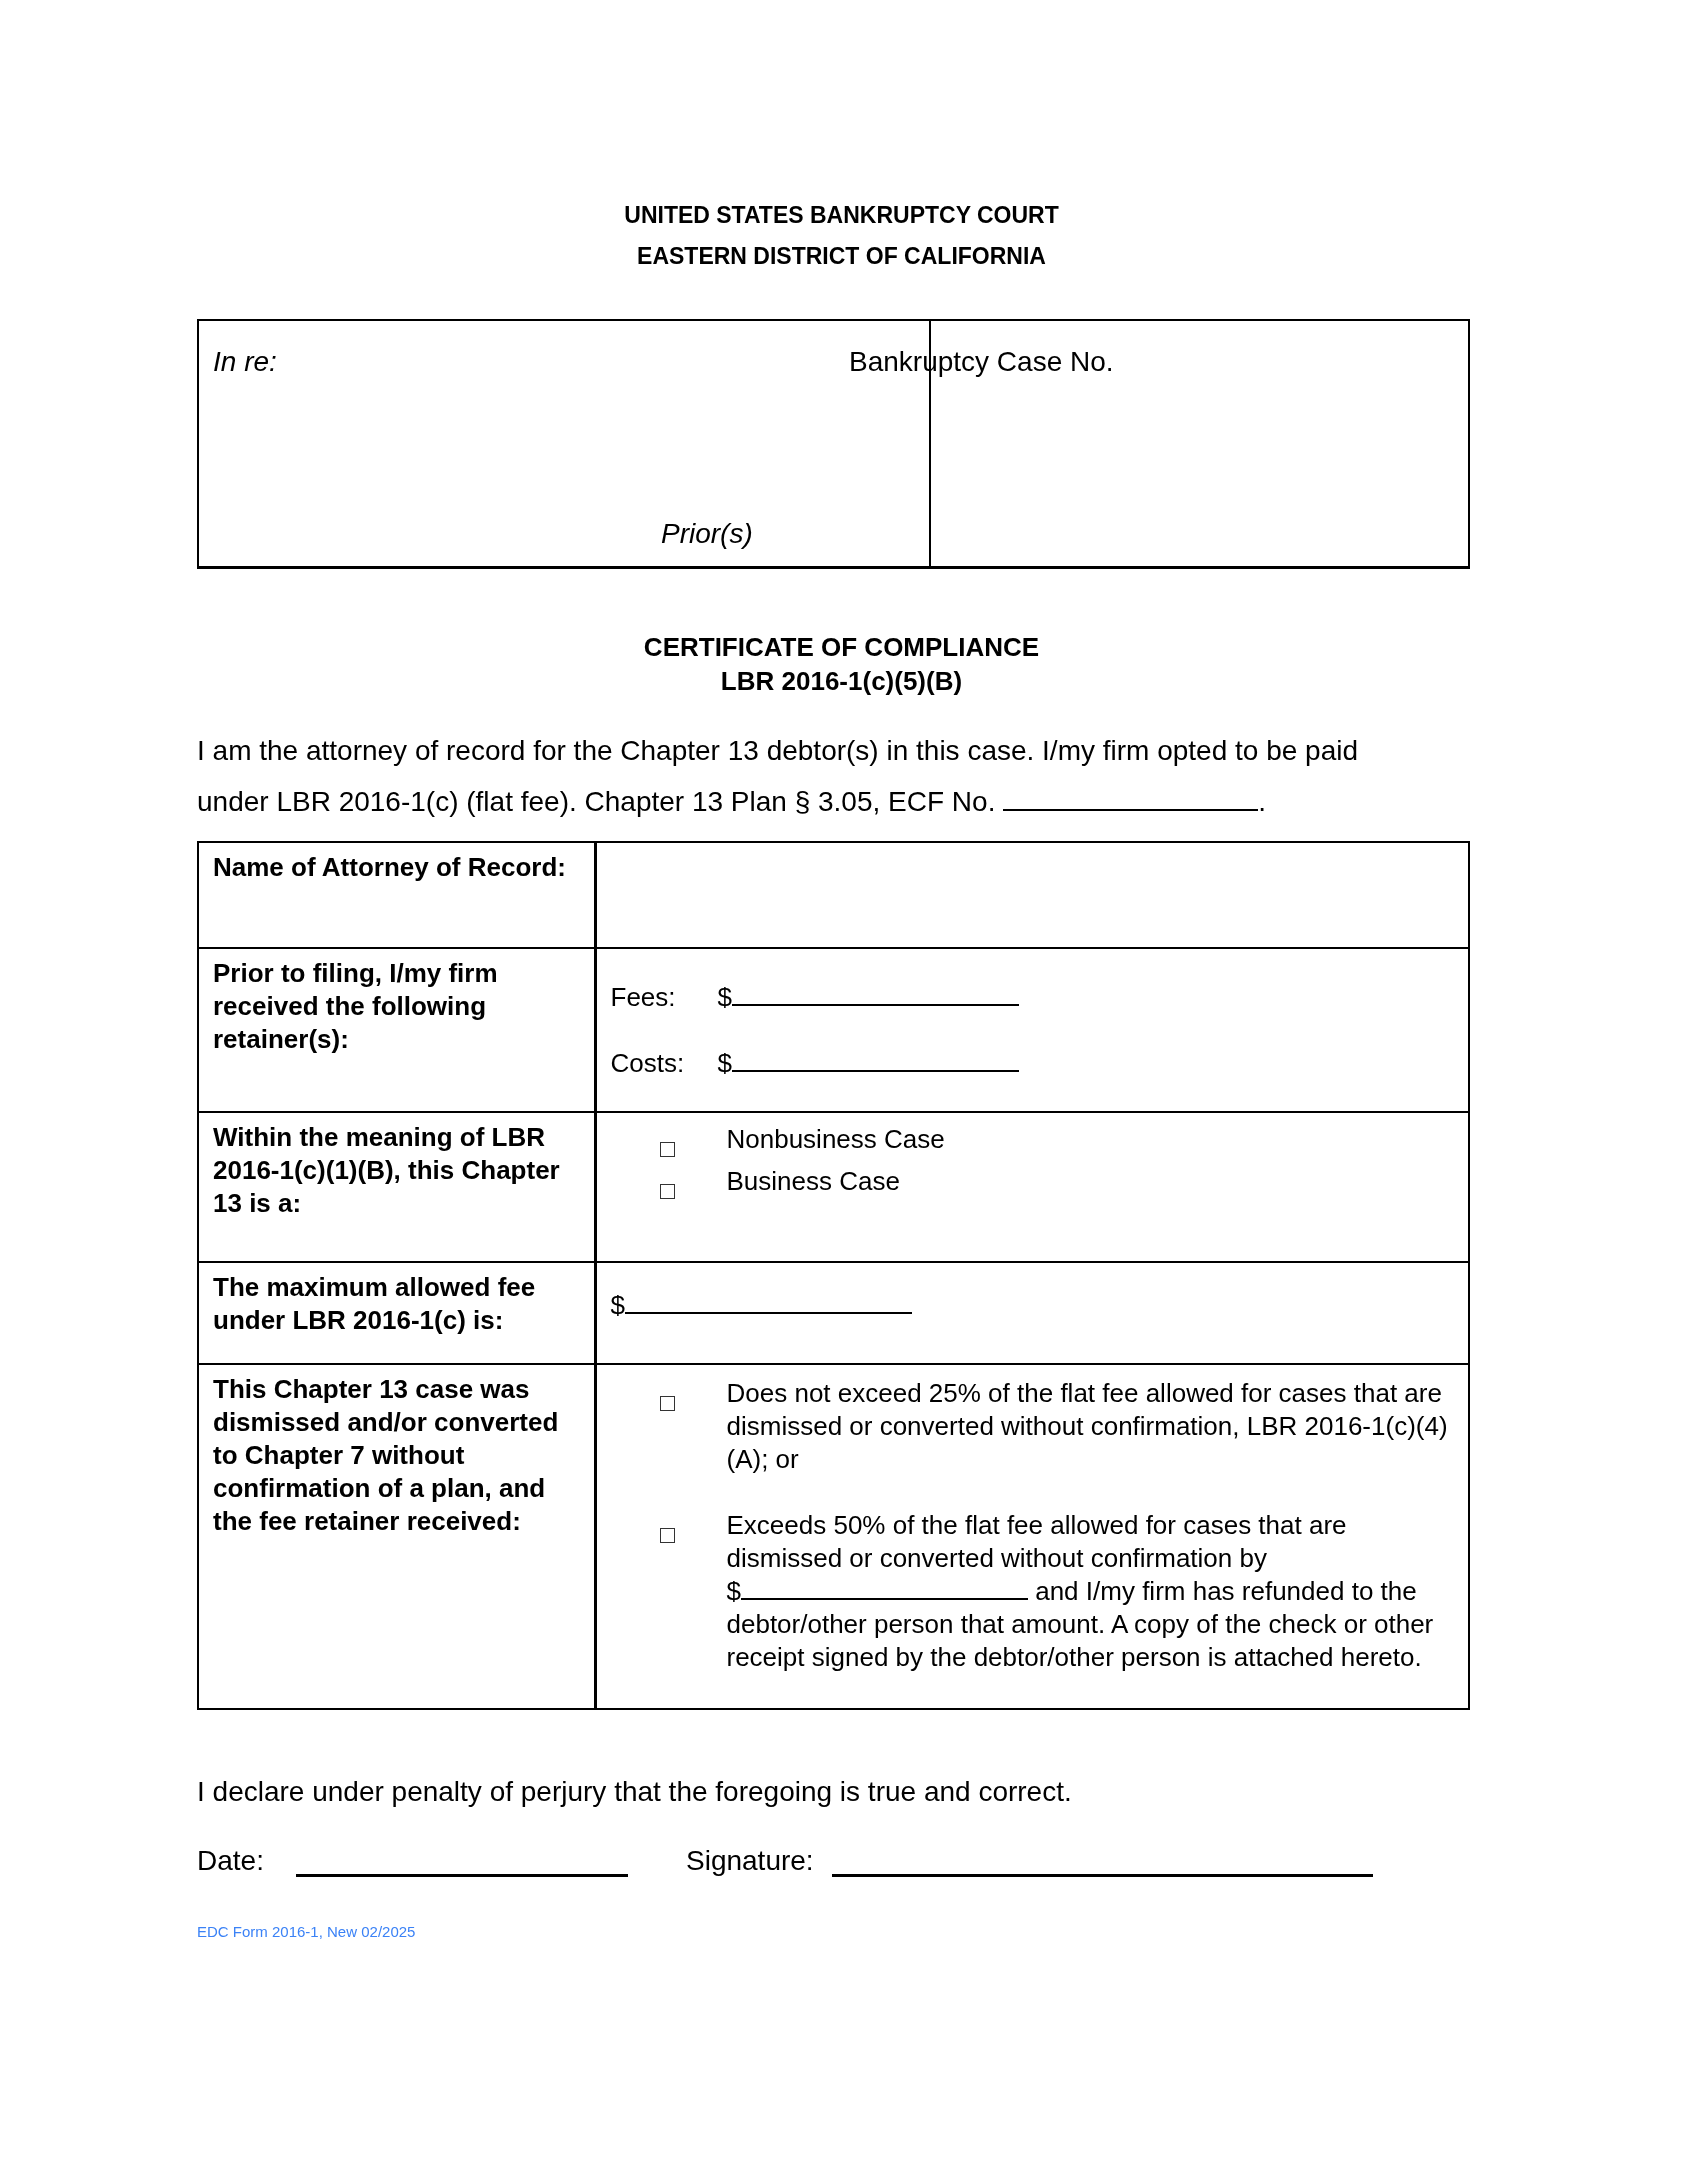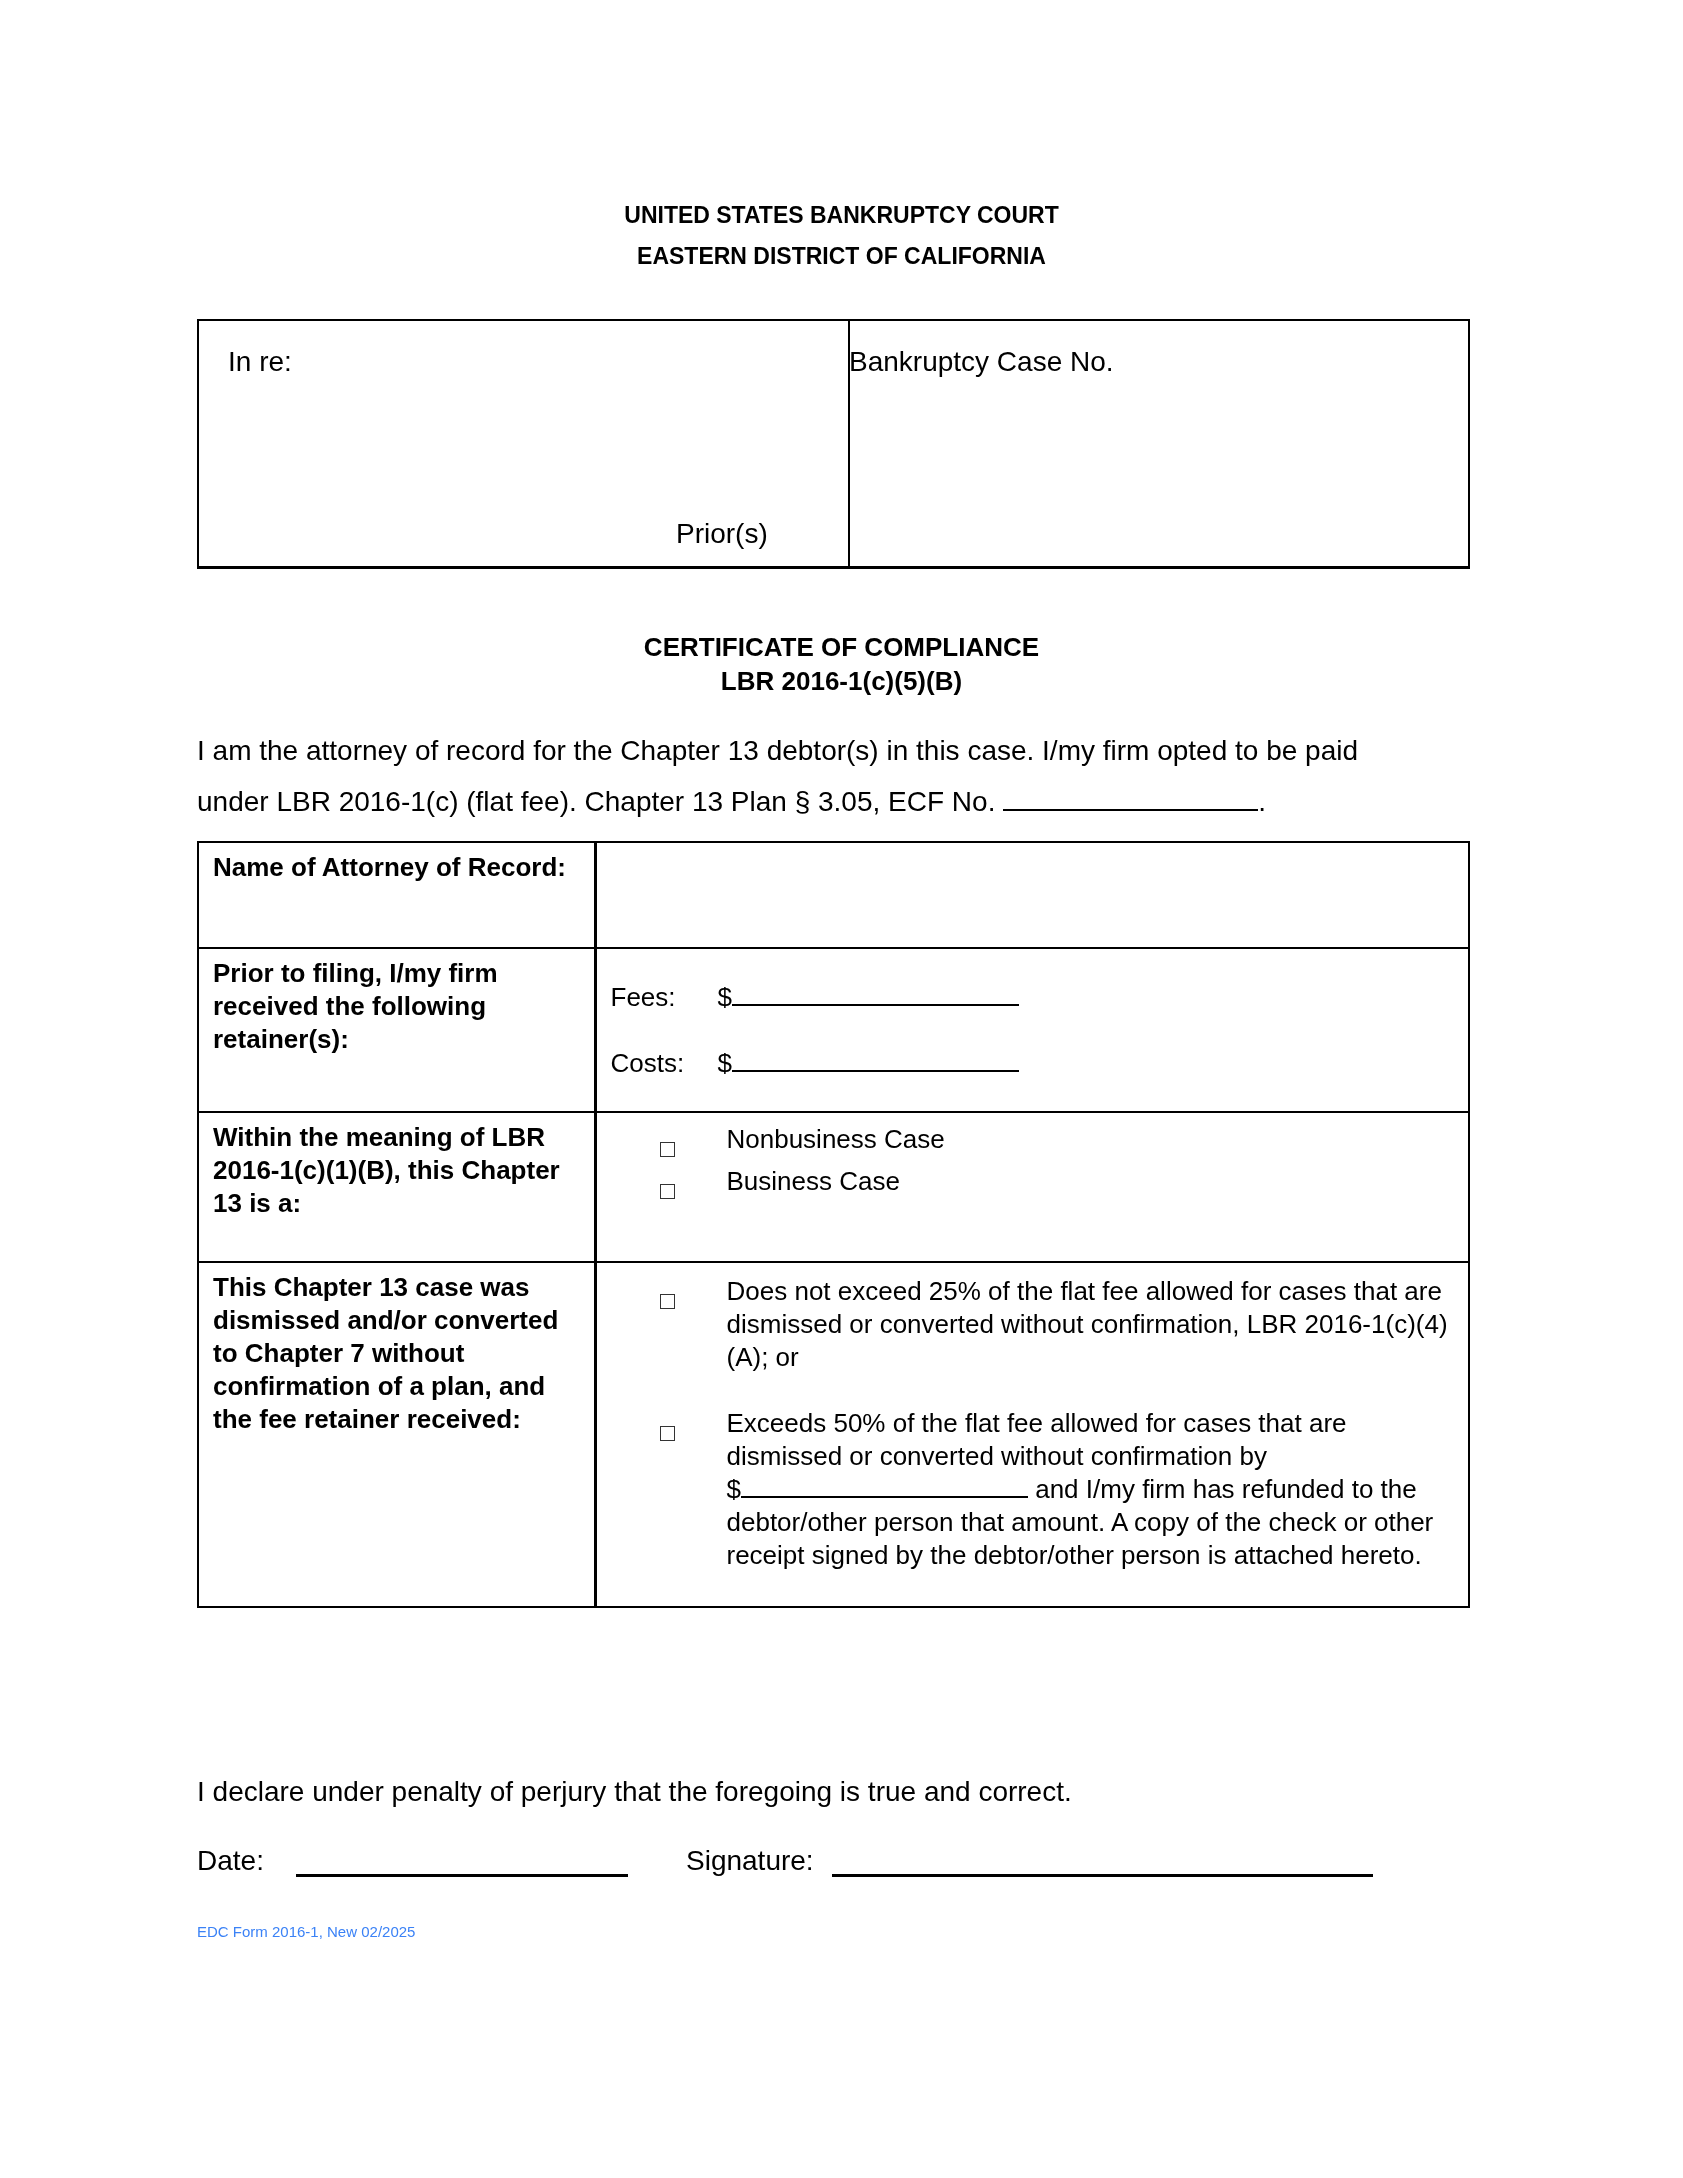--- a/index.html
+++ b/index.html
@@ -1,21 +1,21 @@
 <!DOCTYPE html>
 <html><head>
 <meta charset="utf-8">
 <style>
   html, body { margin: 0; padding: 0; background: #ffffff; }
   body { width: 1683px; height: 2178px; position: relative; overflow: hidden;
          font-family: "Liberation Sans", sans-serif; color: #000; }
   .abs { position: absolute; }
   .title { left: 0; width: 1683px; text-align: center; font-weight: bold; font-size: 23px; line-height: 40px; }
   .caption-box { left: 197px; top: 319px; width: 1273px; height: 250px; border: 2px solid #000; border-bottom-width: 3px; box-sizing: border-box; }
-  .caption-left { position: absolute; left: 15px; top: 0; width: 636px; height: 100%; border-right: 2px solid #000; box-sizing: border-box; }
+  .caption-left { position: absolute; left: 0; top: 0; width: 732px; height: 100%; border-right: 2px solid #000; box-sizing: border-box; font-style: italic; }
   .caption-right { position: absolute; left: 636px; top: 0; right: 0; height: 100%; }
   .caption-text { position: absolute; font-size: 28px; line-height: 34px; }
   .cert-title { left: 0; width: 1683px; text-align: center; font-weight: bold; font-size: 26px; line-height: 35px; }
   .para { left: 197px; width: 1287px; font-size: 28px; line-height: 51px; }
   .blank { display: inline-block; border-bottom: 2px solid #000; vertical-align: baseline; height: 22px; }
   table.form { position: absolute; left: 197px; top: 841px; width: 1273px; border-collapse: collapse; }
   table.form td { border: 2px solid #000; vertical-align: top; padding: 0; box-sizing: border-box; }
   table.form td.label { width: 397px; font-weight: bold; font-size: 26px; line-height: 33px; padding: 8px 14px; border-right-width: 3px; }
   table.form td.val { font-size: 26px; line-height: 33px; padding: 8px 14px; }
   .row-name { height: 106px; }
@@ -86,20 +86,26 @@
       <div class="opt">
         <div class="cb-wrap"><span class="checkbox"></span></div>
         <div class="opt-text">Nonbusiness Case</div>
       </div>
       <div class="opt">
         <div class="cb-wrap"><span class="checkbox"></span></div>
         <div class="opt-text">Business Case</div>
       </div>
     </td>
   </tr>
+  <tr class="row-max">
+    <td class="label">The maximum allowed fee under LBR 2016-1(c) is:</td>
+    <td class="val" style="padding-top:26px;">
+      <span class="dollar">$</span><span class="blank" style="width:287px;"></span>
+    </td>
+  </tr>
   <tr class="row-dismiss">
     <td class="label">This Chapter 13 case was dismissed and/or converted to Chapter 7 without confirmation of a plan, and the fee retainer received:</td>
     <td class="val" style="padding-top:12px;">
       <div class="opt">
         <div class="cb-wrap"><span class="checkbox"></span></div>
         <div class="opt-text">Does not exceed 25% of the flat fee allowed for cases that are dismissed or converted without confirmation, LBR 2016-1(c)(4)(A); or</div>
       </div>
       <div class="opt" style="margin-top:33px;">
         <div class="cb-wrap"><span class="checkbox"></span></div>
         <div class="opt-text"><span>Exceeds 50% of the flat fee allowed for cases that are dismissed or converted without confirmation by</span><br><span>$</span><span class="blank" style="width:287px;"></span><span> and I/my firm has refunded to the debtor/other person that amount. A copy of the check or other receipt signed by the debtor/other person is attached hereto.</span></div>

